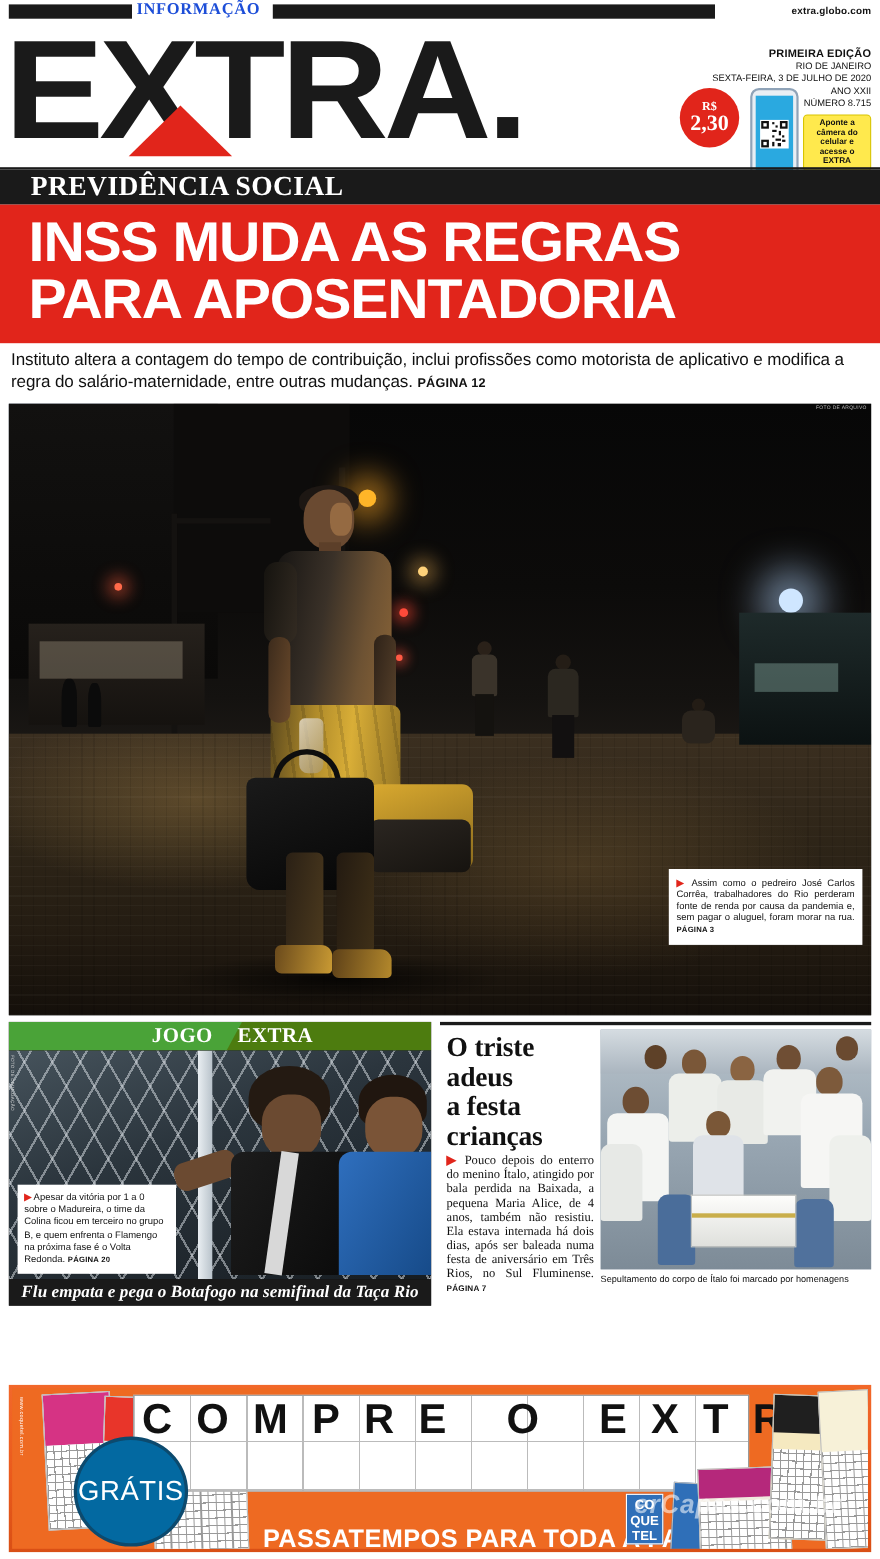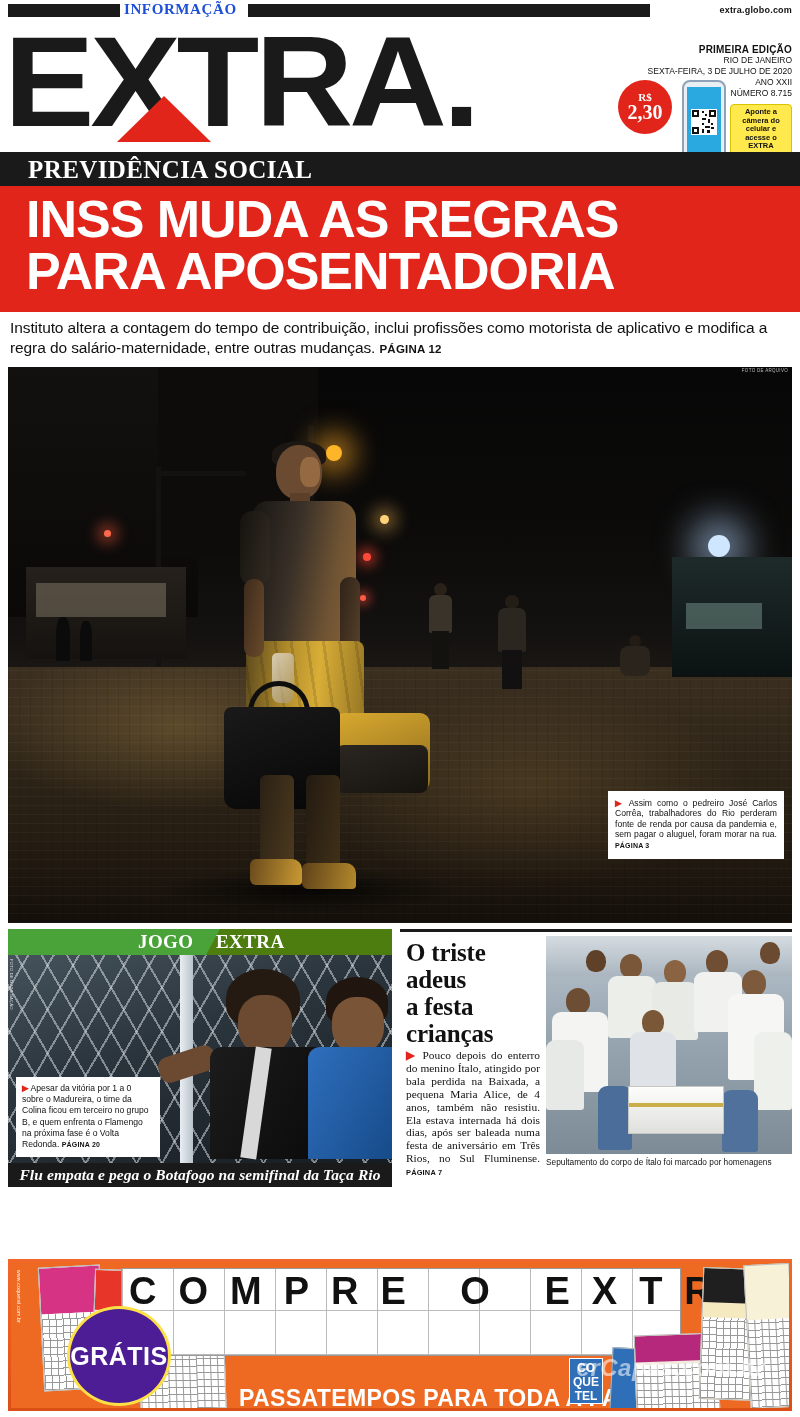--- a/index.html
+++ b/index.html
@@ -375,23 +375,23 @@
   .ad-line3 {
     position:absolute; left:228px; top:100px; color:#fff; font-weight:bold;
     font-size:23px; letter-spacing:.4px; line-height:25px;
   }
   .ad-line4 {
     position:absolute; left:228px; top:124px; color:#fff; font-weight:bold;
     font-size:23px; letter-spacing:.4px; line-height:25px;
   }
   .gratis {
     position:absolute; left:56px; top:44px; width:104px; height:100px;
-    background:#4c1d95; border-radius:50%; border:3px solid #fde047;
+    background:#0369a1; border-radius:50%; border:3px solid #0c4a6e;
     display:flex; align-items:center; justify-content:center;
-    color:#fff; font-weight:bold; font-size:25px; letter-spacing:.5px;
+    color:#fff; font-weight:normal; font-size:25px; letter-spacing:.5px;
   }
   .mag { position:absolute; border:1px solid #bbb; overflow:hidden; }
   .mag .puz { position:absolute; left:0; bottom:0; width:100%; height:62%;
       background:#fff;
       background-image:
         repeating-linear-gradient(90deg,#999 0 1px,transparent 1px 7px),
         repeating-linear-gradient(0deg,#999 0 1px,transparent 1px 7px); }
   .mag-a { left:30px; top:4px; width:62px; height:124px; background:#e9e9e9; transform:rotate(-3deg); }
   .mag-a .top { position:absolute; left:0; top:0; width:100%; height:38%; background:#d63384; }
   .mag-b { left:82px; top:8px; width:68px; height:120px; background:#eee; transform:rotate(2deg); }

